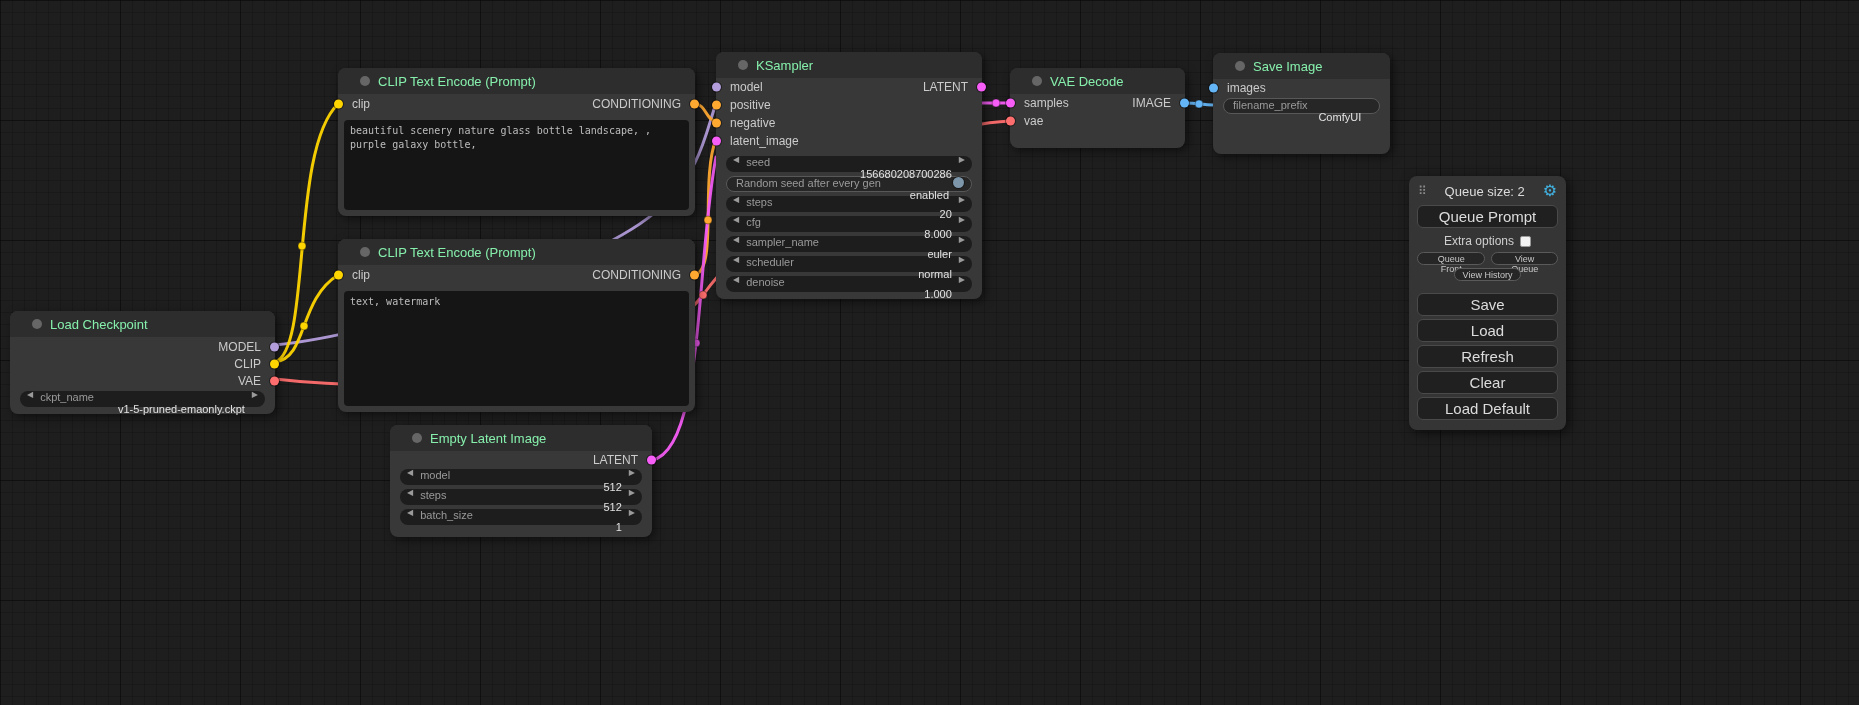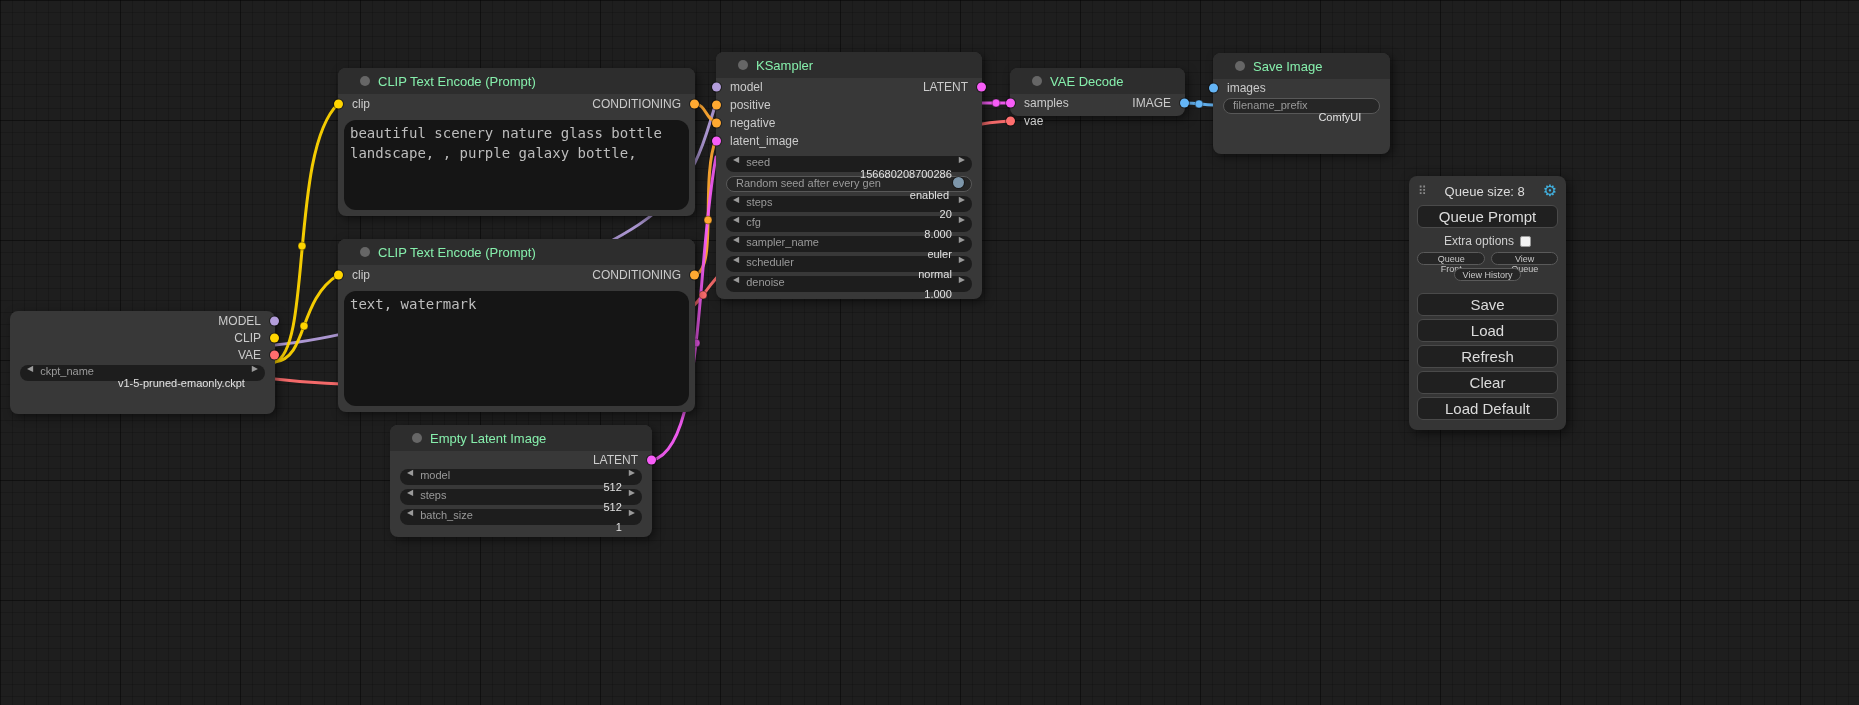--- a/index.html
+++ b/index.html
@@ -59,23 +59,23 @@
     white-space:nowrap;
   }
   .widget.bordered { border:1px solid #585858; background:#262626; }
   .widget .arrow { font-size:8px; color:#9a9a9a; line-height:1; }
   .widget .wlabel { margin-left:7px; flex:none; }
   .widget .wvalue { flex:1; text-align:right; margin:12px 7px; color:#e2e2e2; }
   .toggle-knob { width:11px; height:11px; border-radius:50%; flex:none; box-shadow:0 0 0 1px rgba(0,0,0,.4); }
 
   .node-text {
     position:absolute; left:6px; right:6px; bottom:6px;
-    background:#151515; border-radius:12px;
+    background:#151515; border-radius:4px;
     font-family:"DejaVu Sans Mono",monospace;
-    font-size:14px; line-height:1.4; color:#bdbdbd;
+    font-size:10px; line-height:1.4; color:#bdbdbd;
     padding:4px 6px; overflow:hidden; white-space:pre-wrap;
   }
 
   
   .queue-panel {
     position:absolute; left:1409px; top:176px; width:157px; z-index:3;
     background:#353535; border-radius:8px;
     box-shadow:3px 3px 12px rgba(0,0,0,.6);
     padding:5px 8px 10px;
   }
@@ -116,20 +116,24 @@
   <circle class="linkdot" cx="302" cy="246" r="4" fill="#FFD500"></circle>
   <circle class="linkdot" cx="304" cy="326" r="4" fill="#FFD500"></circle>
   <circle class="linkdot" cx="708" cy="220" r="4" fill="#FFA931"></circle>
   <circle class="linkdot" cx="703" cy="295" r="4" fill="#FF6E6E"></circle>
   <circle class="linkdot" cx="696" cy="343" r="4" fill="#F75DF7"></circle>
   <circle class="linkdot" cx="996" cy="103" r="4" fill="#F75DF7"></circle>
   <circle class="linkdot" cx="1199" cy="104" r="4" fill="#64B5F6"></circle>
 </svg>
 
 <div class="node" style="left:10px;top:311px;width:265px;height:103px;">
+  <div class="node-title">
+    <span class="title-dot" style="background: rgb(102, 102, 102);"></span>
+    <span>Load Checkpoint</span>
+  </div>
   <div class="slot-row out" style="height:17px;margin-top:1px;">
     <span>MODEL</span>
     <span class="slot-dot outp" style="background: rgb(179, 157, 219);"></span>
   </div>
   <div class="slot-row out" style="height:17px;">
     <span>CLIP</span>
     <span class="slot-dot outp" style="background: rgb(255, 213, 0);"></span>
   </div>
   <div class="slot-row out" style="height:17px;">
     <span>VAE</span>
@@ -260,21 +264,21 @@
     <span class="arrow">▶</span>
   </div>
   <div class="widget">
     <span class="arrow">◀</span>
     <span class="wlabel">denoise</span>
     <span class="wvalue">1.000</span>
     <span class="arrow">▶</span>
   </div>
 </div>
 
-<div class="node" style="left:1010px;top:68px;width:175px;height:48px;">
+<div class="node" style="left:1010px;top:68px;width:175px;height:80px;">
   <div class="node-title">
     <span class="title-dot" style="background: rgb(102, 102, 102);"></span>
     <span>VAE Decode</span>
   </div>
   <div class="slot-row between">
     <span>samples</span>
     <span class="slot-dot in" style="background: rgb(247, 93, 247);"></span>
     <span>IMAGE</span>
     <span class="slot-dot outp" style="background: rgb(100, 181, 246);"></span>
   </div>
@@ -295,21 +299,21 @@
   </div>
   <div class="widget bordered" style="margin-top:1px;">
     <span class="wlabel" style="margin-left:2px;">filename_prefix</span>
     <span class="wvalue" style="text-align:center;">ComfyUI</span>
   </div>
 </div>
 
 <div class="queue-panel">
   <div class="qp-header">
     <span class="drag-handle">⠿</span>
-    <span class="qp-title">Queue size: 8</span>
+    <span class="qp-title">Queue size: 2</span>
     <span class="gear" style="color: rgb(65, 177, 224);">⚙</span>
   </div>
   <button class="btn primary">Queue Prompt</button>
   <div class="extra-row">
     <span>Extra options</span>
     <span class="checkbox"></span>
   </div>
   <div class="pill-row">
     <button class="btn-pill">Queue Front</button>
     <button class="btn-pill">View Queue</button>

